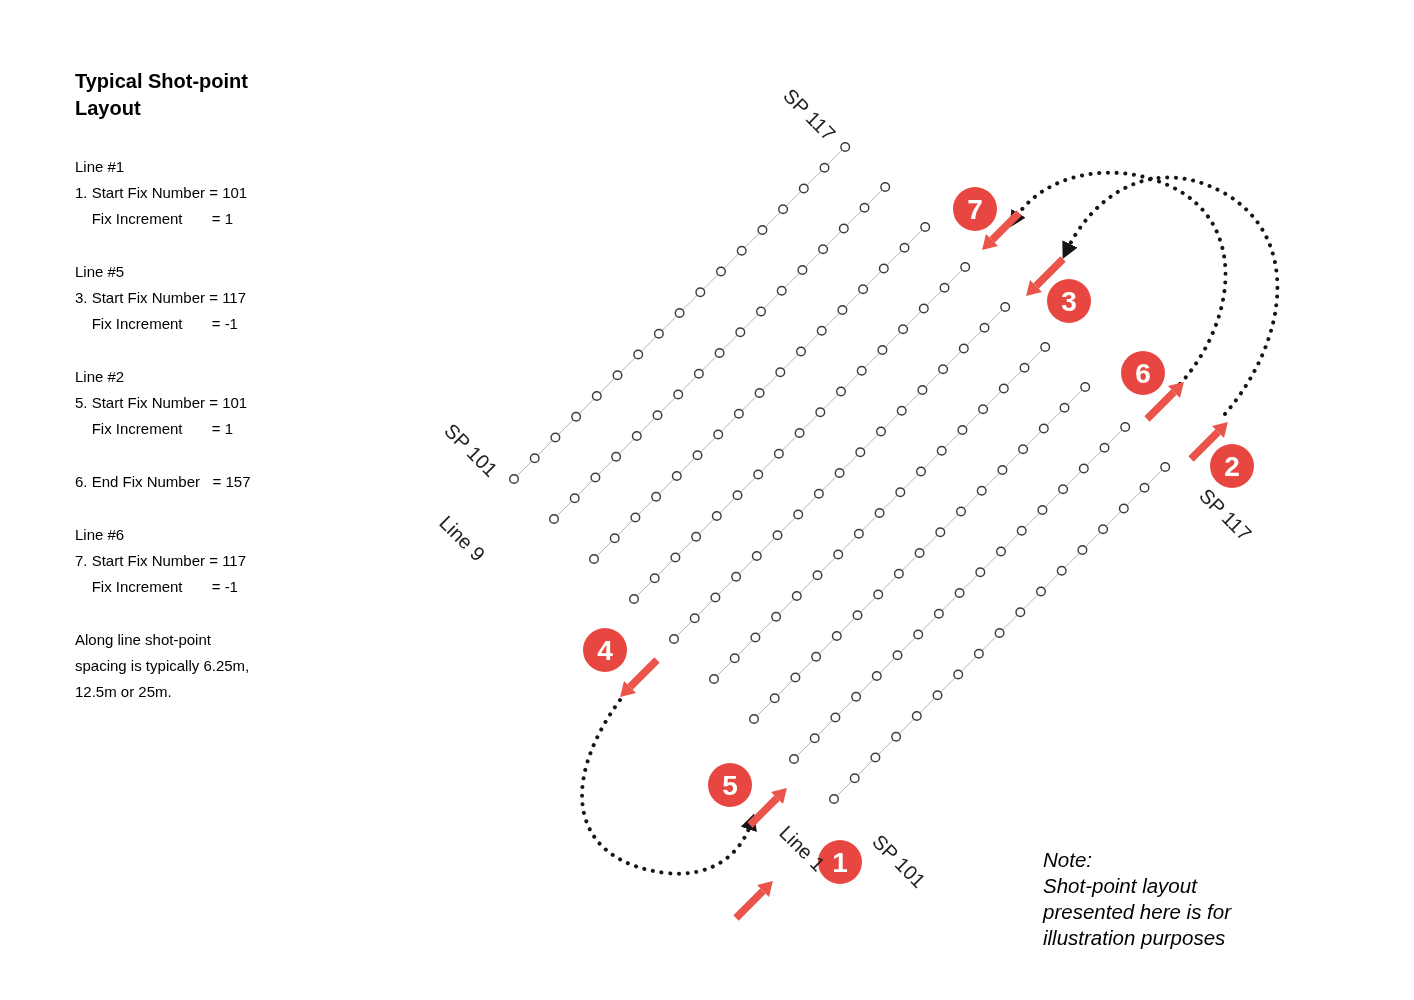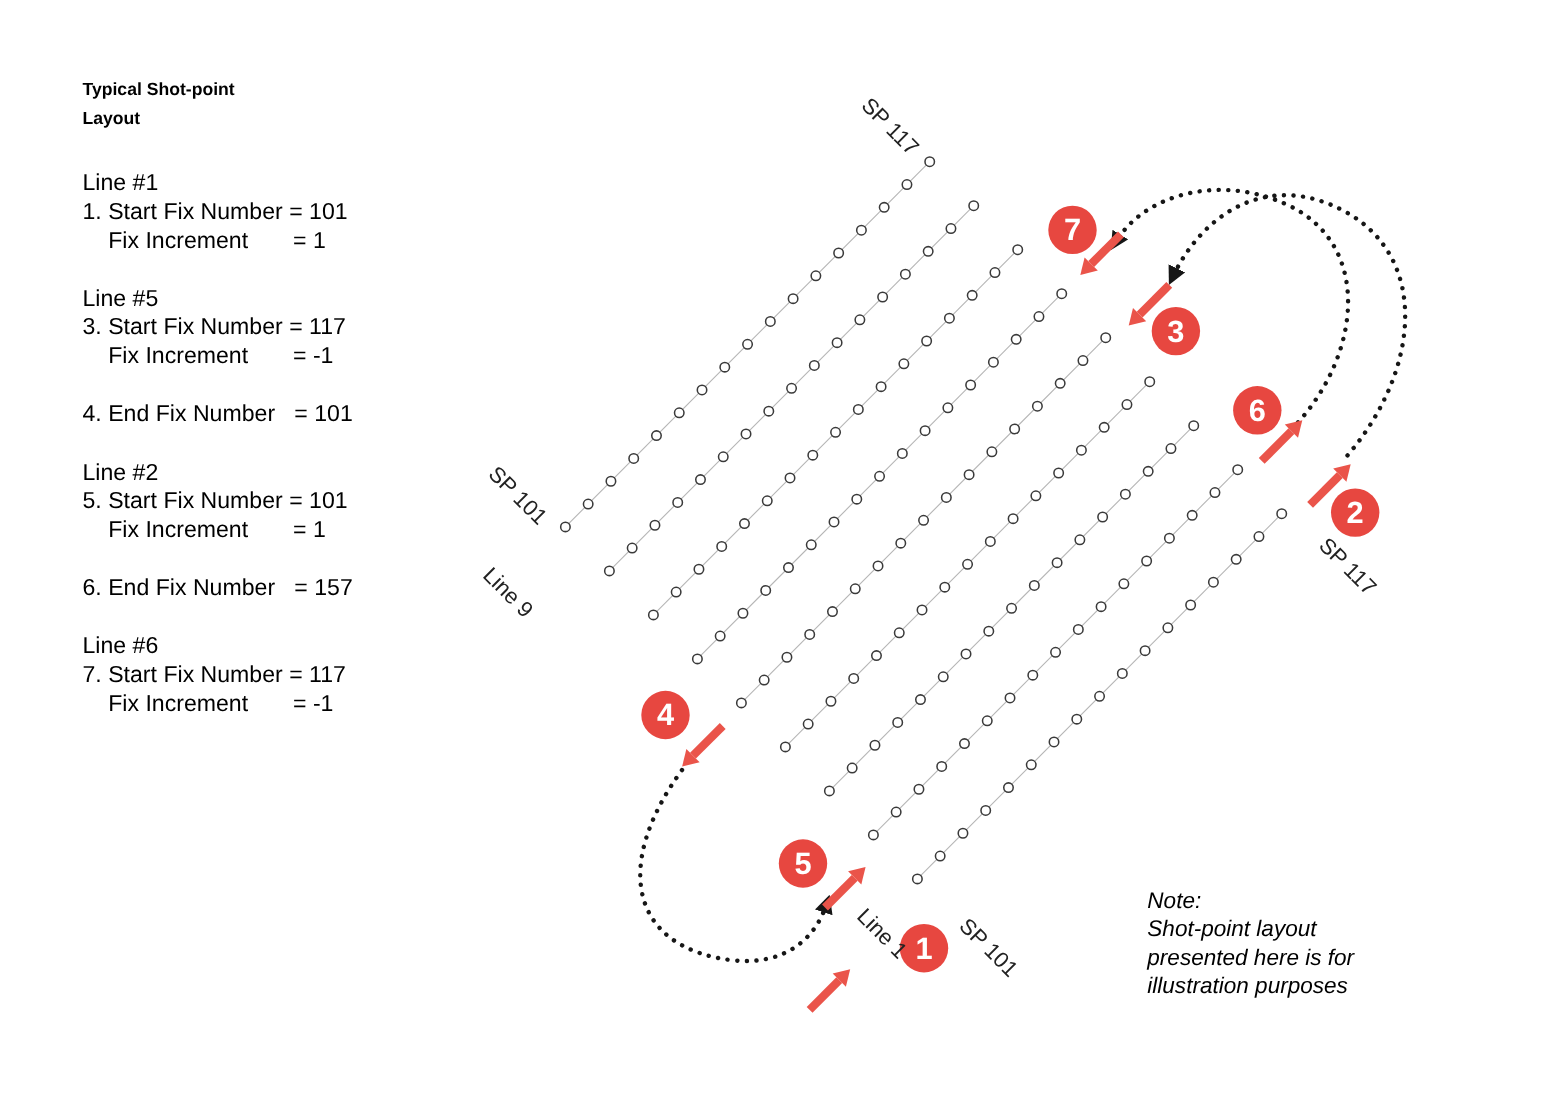--- a/index.html
+++ b/index.html
@@ -4,57 +4,59 @@
 <style>
   html,body{margin:0;padding:0;}
   body{
     width:1414px;height:1000px;background:#ffffff;
     font-family:"Liberation Sans",sans-serif;color:#111;
     position:relative;overflow:hidden;
   }
   .page{position:absolute;left:0;top:0;width:1414px;height:1000px;}
   .info-panel{position:absolute;left:75px;top:68px;width:345px;}
   .panel-title{
-    font-weight:bold;font-size:16px;line-height:27px;
+    font-weight:bold;font-size:20px;line-height:27px;
     white-space:pre-wrap;margin:0 0 32px 0;color:#000;
   }
   .panel-block{
-    font-size:21px;line-height:26px;white-space:pre-wrap;
+    font-size:15px;line-height:26px;white-space:pre-wrap;
     margin:0 0 27px 0;color:#000;
   }
   svg.diagram{position:absolute;left:0;top:0;}
   svg text{font-family:"Liberation Sans",sans-serif;}
   .note{
-    position:absolute;left:1043px;top:806px;width:330px;
+    position:absolute;left:1043px;top:847px;width:330px;
     font-style:italic;font-size:20.5px;line-height:26px;
     white-space:pre-wrap;color:#000;
   }
 </style>
 </head>
 <body>
 
 <div class="page">
 
   <div class="info-panel">
     <div class="panel-title">Typical Shot-point
 Layout</div>
     <div class="panel-block">Line #1
 1. Start Fix Number = 101
     Fix Increment       = 1</div>
     <div class="panel-block">Line #5
 3. Start Fix Number = 117
     Fix Increment       = -1</div>
-    <div class="panel-block">4. End Fix Number   = 101</div>
     <div class="panel-block">Line #2
 5. Start Fix Number = 101
     Fix Increment       = 1</div>
     <div class="panel-block">6. End Fix Number   = 157</div>
     <div class="panel-block">Line #6
 7. Start Fix Number = 117
     Fix Increment       = -1</div>
+    <div class="panel-block">Along line shot-point
+spacing is typically 6.25m,
+12.5m or 25m.</div>
   </div>
 
   <svg class="diagram" width="1414" height="1000" viewBox="0 0 1414 1000">
     <defs>
       <marker id="turn-arrowhead" viewBox="0 0 10 10" refX="4" refY="5" markerWidth="4.2" markerHeight="4.2" orient="auto">
         <path id="turn-head-path" d="M0,0 L10,5 L0,10 Z" fill="#161616"></path>
       </marker>
     </defs>
   <g>
         <line x1="514" y1="479" x2="845.2" y2="147" stroke="#b5b5b5" stroke-width="1"></line>

